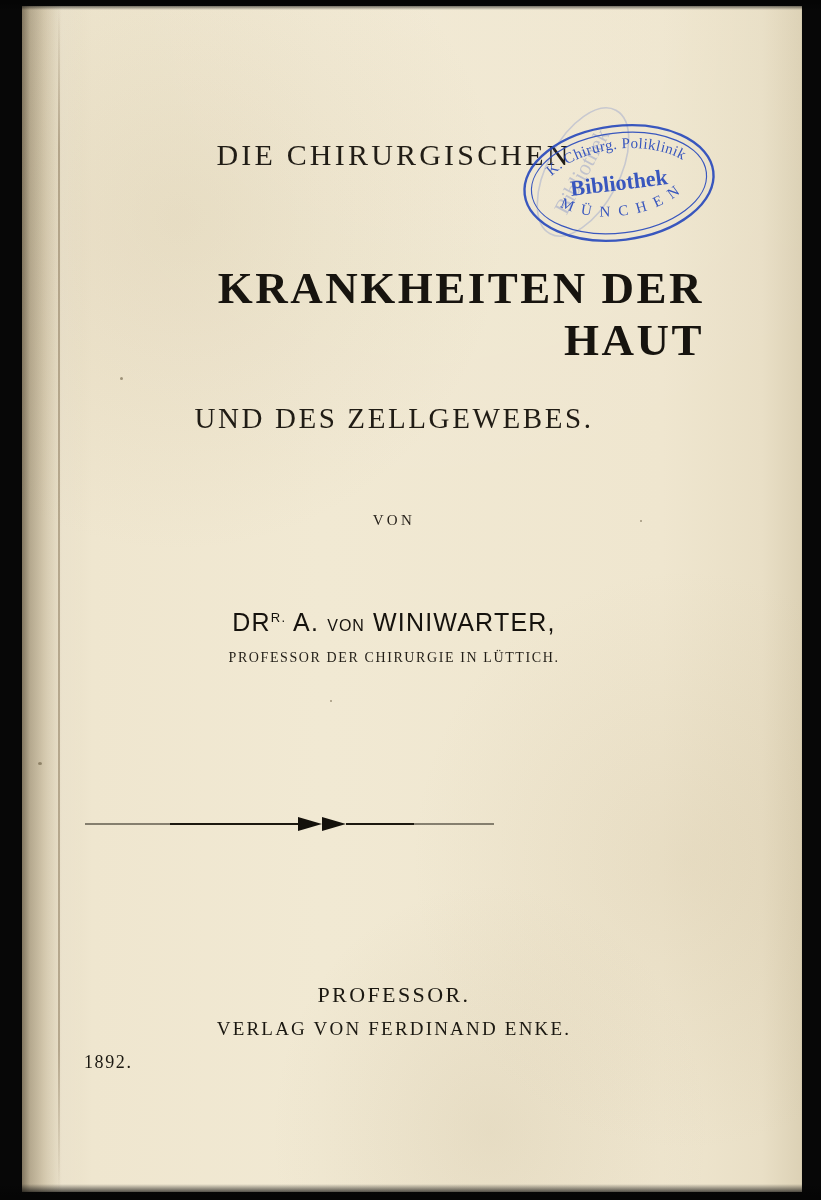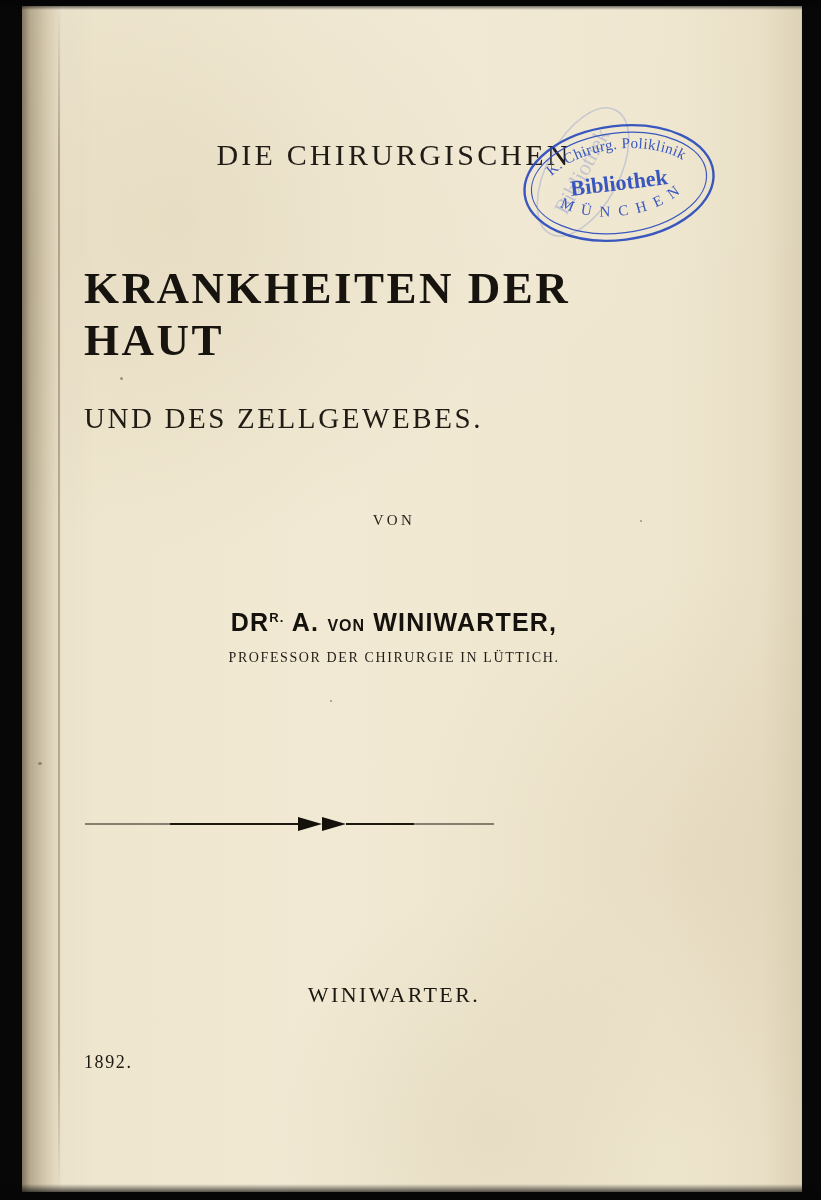--- a/index.html
+++ b/index.html
@@ -111,32 +111,33 @@
     letter-spacing: 3.2px;
     font-weight: 400;
     color: #211d16;
     font-family: "Liberation Serif", serif;
   }
   .title-line2 {
     position: absolute;
     top: 262px;
     left: 0;
     width: 620px;
-    text-align: left;
+    text-align: right;
     font-size: 45px;
     letter-spacing: 2.5px;
     font-weight: 700;
     color: #17140f;
     font-family: "Liberation Serif", serif;
   }
   .title-line3 {
     position: absolute;
     top: 402px;
     left: 0;
     width: 620px;
+    text-align: center;
     font-size: 29px;
     letter-spacing: 2.6px;
     font-weight: 400;
     color: #201c15;
     font-family: "Liberation Serif", serif;
   }
   .von {
     position: absolute;
     top: 512px;
     left: 0;
@@ -146,21 +147,21 @@
     letter-spacing: 3.4px;
     color: #241f18;
   }
   .author {
     position: absolute;
     top: 608px;
     left: 0;
     width: 620px;
     text-align: center;
     font-size: 25px;
-    font-weight: 700;
+    font-weight: 400;
     letter-spacing: 1.2px;
     color: #15120d;
     font-family: "Liberation Sans", sans-serif;
   }
   .author .sm {
     font-size: 16px;
     letter-spacing: 1px;
   }
   .author .sup {
     font-size: 13px;
@@ -289,22 +290,23 @@
         <line x1="1" y1="12" x2="86" y2="12" stroke="#1c180f" stroke-width="1.1"></line>
         <line x1="86" y1="12" x2="214" y2="12" stroke="#1c180f" stroke-width="2.2"></line>
         <polygon points="214,5 238,12 214,19" fill="#14110b"></polygon>
         <polygon points="238,5 262,12 238,19" fill="#14110b"></polygon>
         <line x1="262" y1="12" x2="226" y2="12" stroke="#14110b" stroke-width="0"></line>
         <line x1="262" y1="12" x2="330" y2="12" stroke="#1c180f" stroke-width="2.2"></line>
         <line x1="330" y1="12" x2="410" y2="12" stroke="#1c180f" stroke-width="1.1"></line>
       </svg>
     </div>
 
-    <div class="imprint-city">WINIWARTER.</div>
-
+    <div class="imprint-city">PROFESSOR.</div>
+
+    <div class="imprint-pub">VERLAG VON FERDINAND ENKE.</div>
 
     <div class="imprint-year">1892.</div>
   </div>
 
   <div class="stamp-ghost">
     <svg width="150" height="120" viewBox="0 0 150 120">
       <ellipse cx="75" cy="60" rx="70" ry="36" fill="none" stroke="#3b5bc8" stroke-width="1.6" opacity="0.55"></ellipse>
       <text x="75" y="66" text-anchor="middle" font-size="22" opacity="0.6">Bibliothek</text>
     </svg>
   </div>

